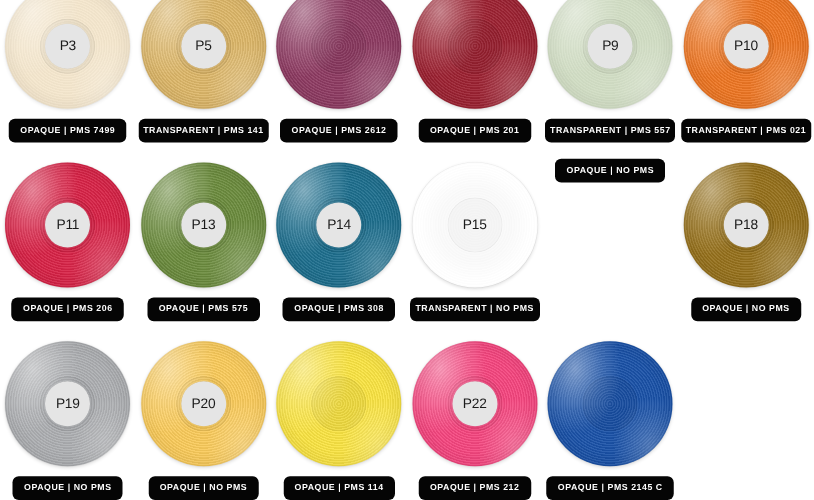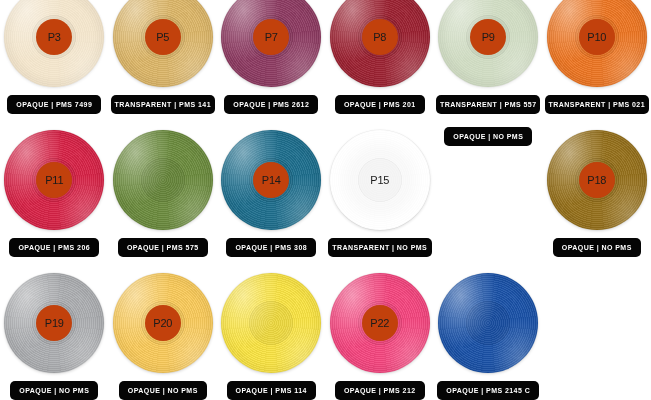--- a/index.html
+++ b/index.html
@@ -108,21 +108,21 @@
   }
   .disc.white .deadwax { background: rgba(0,0,0,0.018); }
 
   
   .hub {
     position: absolute;
     left: 50%; top: 50%;
     width: 36px; height: 36px;
     margin: -18px 0 0 -18px;
     border-radius: 50%;
-    background: #c2410c;
+    background: #e5e5e5;
     display: flex;
     align-items: center;
     justify-content: center;
     box-shadow: 0 0 0 0.5px rgba(0,0,0,0.045);
   }
   .hub-label {
     font-size: 11px;
     font-weight: 400;
     color: #1b1b1b;
     letter-spacing: -0.2px;
@@ -186,38 +186,32 @@
         <span class="caption-text">TRANSPARENT | PMS 141</span>
       </div>
     </div>
     <div class="cell">
       <div class="disc-wrap">
         <div class="disc " style="background: rgb(142, 59, 98);">
           <div class="grooves"></div>
           <div class="deadwax"></div>
           <div class="sheen"></div>
         </div>
-        <div class="hub">
-          <span class="hub-label">P7</span>
-        </div>
       </div>
       <div class="caption">
         <span class="caption-text">OPAQUE | PMS 2612</span>
       </div>
     </div>
     <div class="cell">
       <div class="disc-wrap">
         <div class="disc " style="background: rgb(157, 34, 50);">
           <div class="grooves"></div>
           <div class="deadwax"></div>
           <div class="sheen"></div>
         </div>
-        <div class="hub">
-          <span class="hub-label">P8</span>
-        </div>
       </div>
       <div class="caption">
         <span class="caption-text">OPAQUE | PMS 201</span>
       </div>
     </div>
     <div class="cell">
       <div class="disc-wrap">
         <div class="disc pale" style="background: rgb(210, 222, 197);">
           <div class="grooves"></div>
           <div class="deadwax"></div>
@@ -260,20 +254,23 @@
       <div class="caption">
         <span class="caption-text">OPAQUE | PMS 206</span>
       </div>
     </div>
     <div class="cell">
       <div class="disc-wrap">
         <div class="disc " style="background: rgb(108, 140, 62);">
           <div class="grooves"></div>
           <div class="deadwax"></div>
           <div class="sheen"></div>
+        </div>
+        <div class="hub">
+          <span class="hub-label">P13</span>
         </div>
       </div>
       <div class="caption">
         <span class="caption-text">OPAQUE | PMS 575</span>
       </div>
     </div>
     <div class="cell">
       <div class="disc-wrap">
         <div class="disc " style="background: rgb(30, 111, 142);">
           <div class="grooves"></div>

